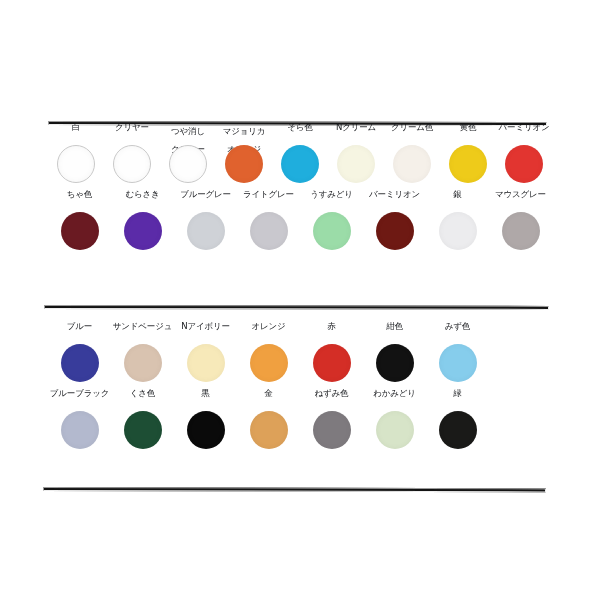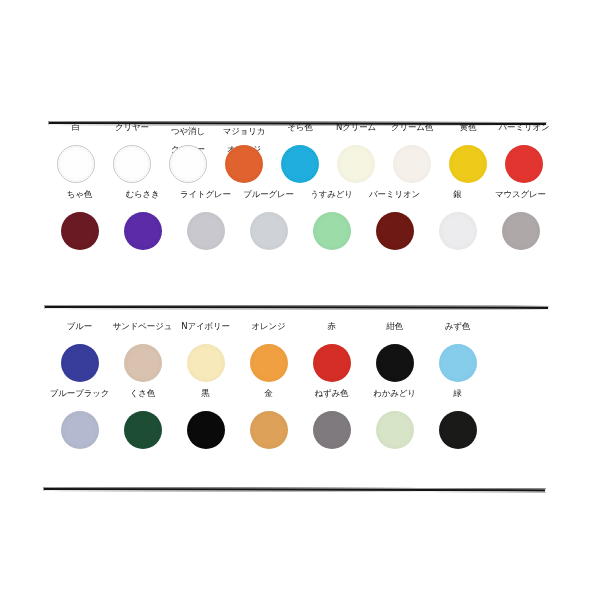--- a/index.html
+++ b/index.html
@@ -133,28 +133,28 @@
     <div class="swatch-row r2">
         <div class="swatch-cell">
           <div class="swatch-label">ちゃ色</div>
           <div class="swatch-dot" style="background-color: rgb(106, 26, 34);"></div>
         </div>
         <div class="swatch-cell">
           <div class="swatch-label">むらさき</div>
           <div class="swatch-dot" style="background-color: rgb(91, 43, 168);"></div>
         </div>
         <div class="swatch-cell">
+          <div class="swatch-label">ブルーグレー</div>
+          <div class="swatch-dot" style="background-color: rgb(207, 210, 215);"></div>
+        </div>
+        <div class="swatch-cell">
           <div class="swatch-label">ライトグレー</div>
           <div class="swatch-dot" style="background-color: rgb(201, 200, 206);"></div>
         </div>
         <div class="swatch-cell">
-          <div class="swatch-label">ブルーグレー</div>
-          <div class="swatch-dot" style="background-color: rgb(207, 210, 215);"></div>
-        </div>
-        <div class="swatch-cell">
           <div class="swatch-label">うすみどり</div>
           <div class="swatch-dot" style="background-color: rgb(155, 220, 168);"></div>
         </div>
         <div class="swatch-cell">
           <div class="swatch-label">バーミリオン</div>
           <div class="swatch-dot" style="background-color: rgb(110, 25, 19);"></div>
         </div>
         <div class="swatch-cell">
           <div class="swatch-label">銀</div>
           <div class="swatch-dot" style="background-color: rgb(236, 236, 238);"></div>

